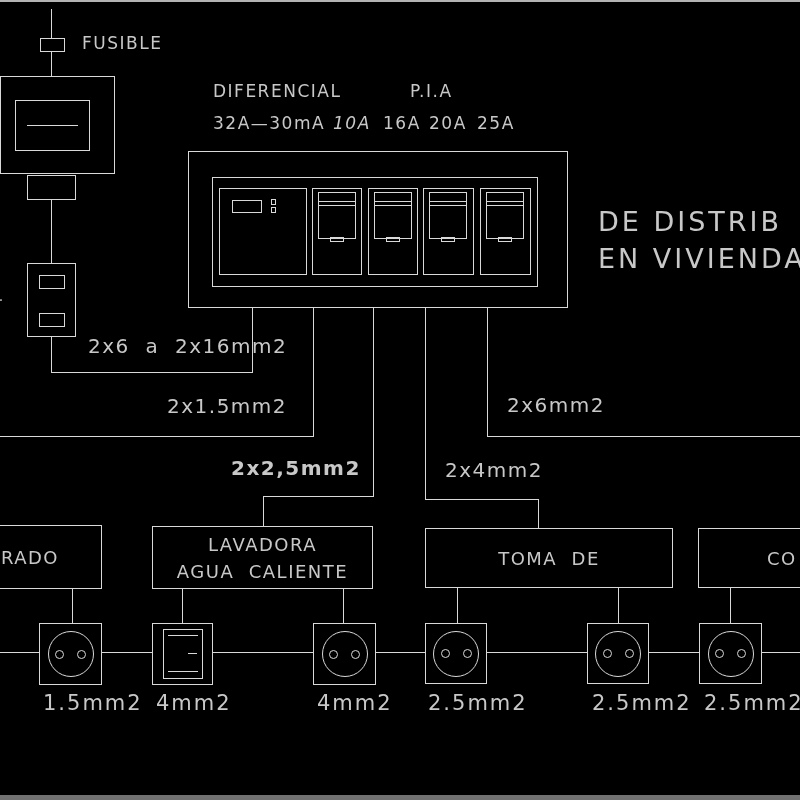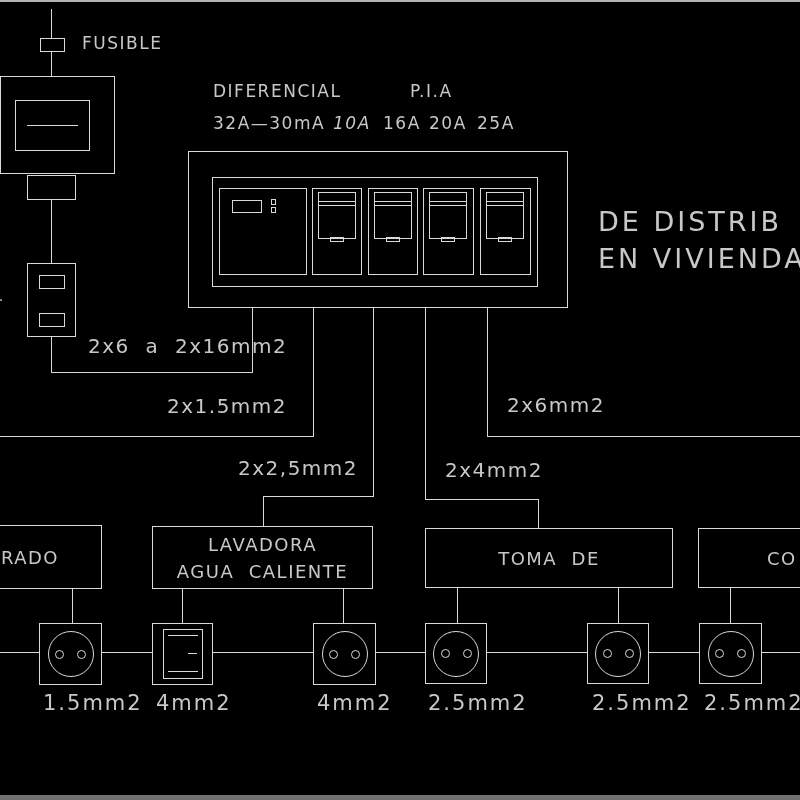--- a/index.html
+++ b/index.html
@@ -109,21 +109,21 @@
   <span class="txt t27" style="left:598px;top:207px;">DE DISTRIB</span>
   <span class="txt t27" style="left:598px;top:244px;">EN VIVIENDA</span>
 
   <div class="v" style="left:313px;top:308px;height:129px;"></div>
   <div class="h" style="left:0;top:436px;width:314px;"></div>
   <span class="txt t20" style="left:167px;top:395px;">2x1.5mm2</span>
 
   <div class="v" style="left:373px;top:308px;height:189px;"></div>
   <div class="h" style="left:263px;top:496px;width:111px;"></div>
   <div class="v" style="left:263px;top:496px;height:31px;"></div>
-  <span class="txt t20" style="left:238px;top:457px;">2x2,5mm2</span>
+  <span class="txt t20" style="left:231px;top:457px;font-weight:bold;">2x2,5mm2</span>
 
   <div class="v" style="left:425px;top:308px;height:192px;"></div>
   <div class="h" style="left:425px;top:499px;width:114px;"></div>
   <div class="v" style="left:538px;top:499px;height:30px;"></div>
   <span class="txt t20" style="left:445px;top:459px;">2x4mm2</span>
 
   <div class="v" style="left:487px;top:308px;height:129px;"></div>
   <div class="h" style="left:487px;top:436px;width:313px;"></div>
   <span class="txt t20" style="left:507px;top:394px;">2x6mm2</span>
 

